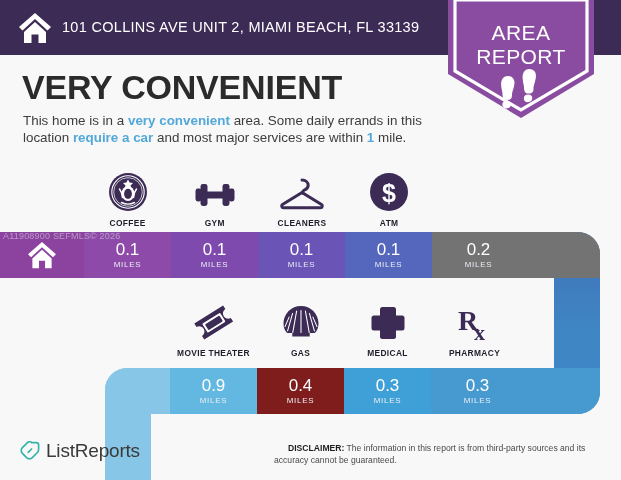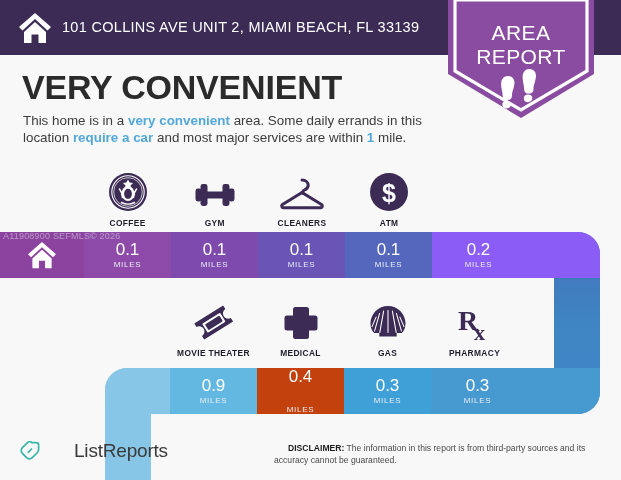--- a/index.html
+++ b/index.html
@@ -90,21 +90,21 @@
 
   
   .watermark{
     position:absolute;left:3px;top:231px;z-index:6;
     font-size:9px;color:#c8b6d4;letter-spacing:.2px;
     font-family:"Liberation Sans", sans-serif;
     opacity:.75;
   }
 
   
-  .footer-logo{position:absolute;left:20px;top:440px;display:flex;align-items:center;z-index:4;gap:28px;}
+  .footer-logo{position:absolute;left:20px;top:440px;display:flex;align-items:center;z-index:4;}
   .footer-logo .mark{width:20px;height:20px;}
   .footer-logo .word{font-size:19px;color:#3a3a3a;margin-left:6px;letter-spacing:-.2px;}
   .disclaimer{
     position:absolute;left:274px;top:443px;width:320px;
     font-size:8.6px;line-height:11.5px;color:#4a4a4a;
   }
   .disclaimer b{color:#1d1d1d;padding-left:14px;}
 </style>
 </head>
 <body>
@@ -205,84 +205,84 @@
       <div class="unit">MILES</div>
     </div>
     <div class="seg" style="width:87px;background:#6a54b6;">
       <div class="val">0.1</div>
       <div class="unit">MILES</div>
     </div>
     <div class="seg" style="width:87px;background:#5567bd;">
       <div class="val">0.1</div>
       <div class="unit">MILES</div>
     </div>
-    <div class="seg" style="width:168px;background:#8b5cf6;justify-content:center;">
+    <div class="seg" style="width:168px;background:#737373;justify-content:center;">
       <div class="val" style="margin-left:-75px;">0.2</div>
       <div class="unit" style="margin-left:-75px;">MILES</div>
     </div>
   </div>
   <div class="watermark">A11908900  SEFMLS© 2026</div>
 
   <div class="iconrow" id="icon-row-2">
     <div class="iconcell">
       <div class="glyph">
         <svg width="42" height="38" viewBox="0 0 42 38">
           <g transform="rotate(-32 21 19)">
             <path d="M4 9 h34 v4.2 a5.2 5.2 0 0 0 0 10.4 v4.2 h-34 v-4.2 a5.2 5.2 0 0 0 0 -10.4 Z" fill="#3b2b55"></path>
             <rect x="10.5" y="13.5" width="21" height="10.5" fill="#ffffff" rx="1"></rect>
             <rect x="12.5" y="15.4" width="17" height="6.8" fill="#3b2b55" rx="1"></rect>
           </g>
         </svg>
       </div>
       <div class="cap">MOVIE THEATER</div>
-    </div>
-    <div class="iconcell">
-      <div class="glyph">
-        <svg width="38" height="38" viewBox="0 0 38 38">
-          <path d="M13.5 3 h11 a2.5 2.5 0 0 1 2.5 2.5 v6 h6 a2.5 2.5 0 0 1 2.5 2.5 v10 a2.5 2.5 0 0 1 -2.5 2.5 h-6 v6 a2.5 2.5 0 0 1 -2.5 2.5 h-11 a2.5 2.5 0 0 1 -2.5 -2.5 v-6 h-6 A2.5 2.5 0 0 1 2.5 24 V14 a2.5 2.5 0 0 1 2.5 -2.5 h6 v-6 A2.5 2.5 0 0 1 13.5 3 Z" fill="#3b2b55"></path>
-        </svg>
-      </div>
-      <div class="cap">MEDICAL</div>
     </div>
     <div class="iconcell">
       <div class="glyph">
         <svg width="42" height="38" viewBox="0 0 42 38">
           <path d="M21 2 c9.6 0 17.5 7.8 17.5 17.6 c0 4.8 -1.6 7.6 -3.6 9.4 h-5.2 v3.4 h-17.4 v-3.4 h-5.2 C5.1 27.2 3.5 24.4 3.5 19.6 C3.5 9.8 11.4 2 21 2 Z" fill="#3b2b55"></path>
           <g stroke="#ffffff" stroke-width="1.05" fill="none" stroke-linecap="round">
             <path d="M21 6.5 v22"></path>
             <path d="M16.6 7.1 L12.8 28.4"></path>
               <path d="M25.4 7.1 L29.2 28.4"></path>
             <path d="M12.6 9.4 L7.6 26.9"></path>
               <path d="M29.4 9.4 L34.4 26.9"></path>
             <path d="M9.1 13.1 L5.0 22.6"></path>
               <path d="M32.9 13.1 L37.0 22.6"></path>
           </g>
         </svg>
       </div>
       <div class="cap">GAS</div>
     </div>
     <div class="iconcell">
       <div class="glyph">
+        <svg width="38" height="38" viewBox="0 0 38 38">
+          <path d="M13.5 3 h11 a2.5 2.5 0 0 1 2.5 2.5 v6 h6 a2.5 2.5 0 0 1 2.5 2.5 v10 a2.5 2.5 0 0 1 -2.5 2.5 h-6 v6 a2.5 2.5 0 0 1 -2.5 2.5 h-11 a2.5 2.5 0 0 1 -2.5 -2.5 v-6 h-6 A2.5 2.5 0 0 1 2.5 24 V14 a2.5 2.5 0 0 1 2.5 -2.5 h6 v-6 A2.5 2.5 0 0 1 13.5 3 Z" fill="#3b2b55"></path>
+        </svg>
+      </div>
+      <div class="cap">MEDICAL</div>
+    </div>
+    <div class="iconcell">
+      <div class="glyph">
         <svg width="42" height="38" viewBox="0 0 42 38">
           <text x="4" y="26" fill="#3b2b55" font-family="Liberation Serif, serif" font-size="28" font-weight="bold">R</text>
           <text x="20" y="36" fill="#3b2b55" font-family="Liberation Serif, serif" font-size="22" font-weight="bold">x</text>
         </svg>
       </div>
       <div class="cap">PHARMACY</div>
     </div>
   </div>
 
   <div class="bar-tailleft"></div>
   <div class="bar" id="bar-bottom">
     <div class="seg" style="width:65px;background:#87c6e6;"></div>
     <div class="seg" style="width:87px;background:#62b8e0;justify-content:center;">
       <div class="val">0.9</div>
       <div class="unit">MILES</div>
     </div>
-    <div class="seg" style="width:87px;background:#c2410c;justify-content:space-between;">
+    <div class="seg" style="width:87px;background:#7f1d1d;">
       <div class="val">0.4</div>
       <div class="unit">MILES</div>
     </div>
     <div class="seg" style="width:87px;background:#3ea0d6;">
       <div class="val">0.3</div>
       <div class="unit">MILES</div>
     </div>
     <div class="seg" style="width:169px;background:#469ad0;">
       <div class="val" style="margin-left:-76px;">0.3</div>
       <div class="unit" style="margin-left:-76px;">MILES</div>

